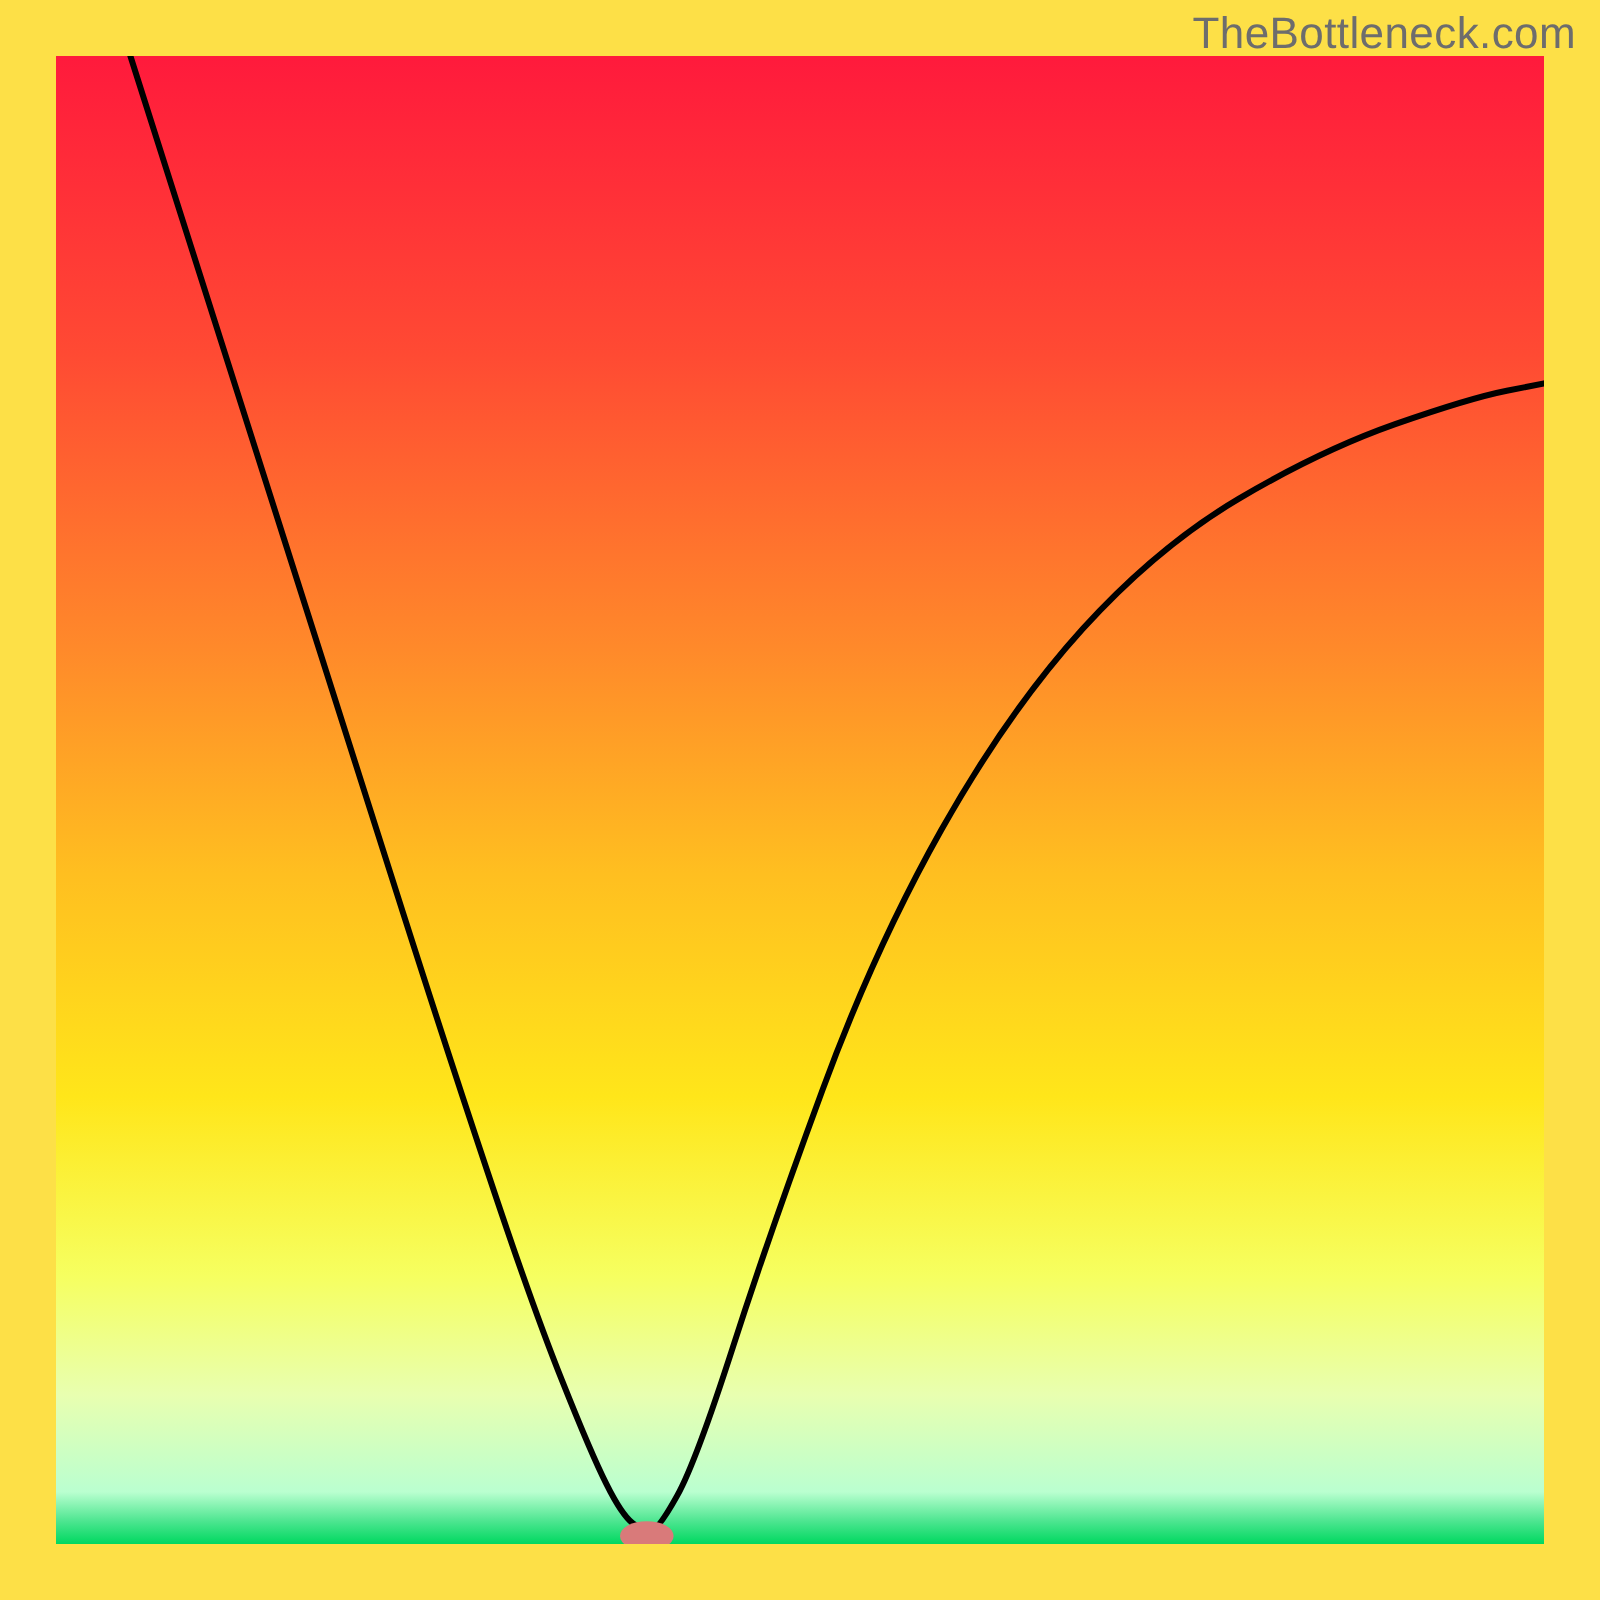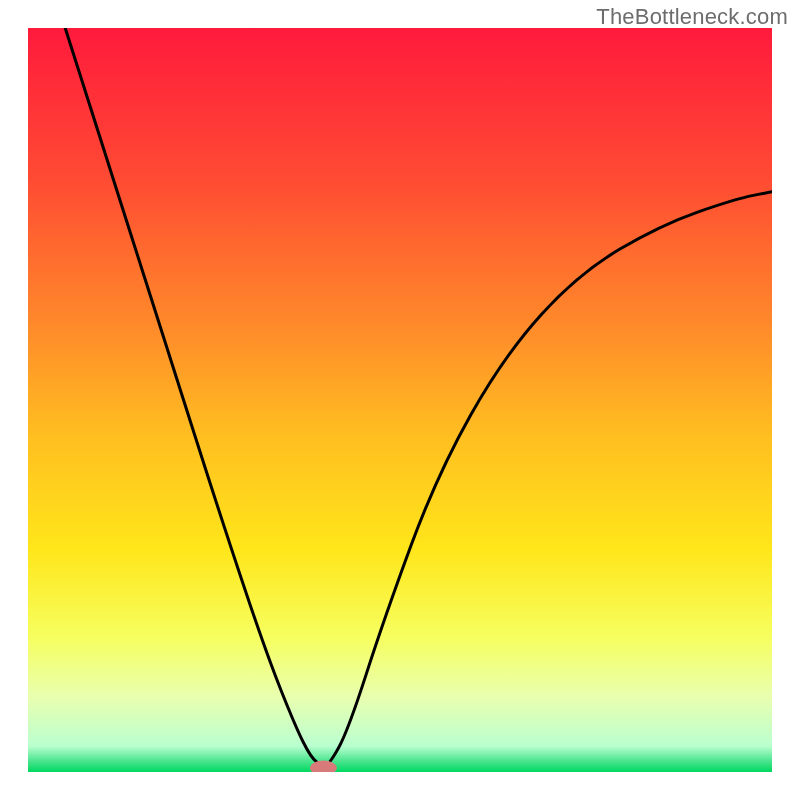--- a/index.html
+++ b/index.html
@@ -10,21 +10,21 @@
     background: #000;
     position: relative;
     font-family: Arial, Helvetica, sans-serif;
   }
   .frame {
     position: absolute;
     top: 0;
     left: 0;
     width: 800px;
     height: 800px;
-    background: #ffffff;
+    background: #fde047;
   }
   .plot-area {
     position: absolute;
     top: 28px;
     left: 28px;
     width: 744px;
     height: 744px;
     overflow: hidden;
   }
   .watermark {

